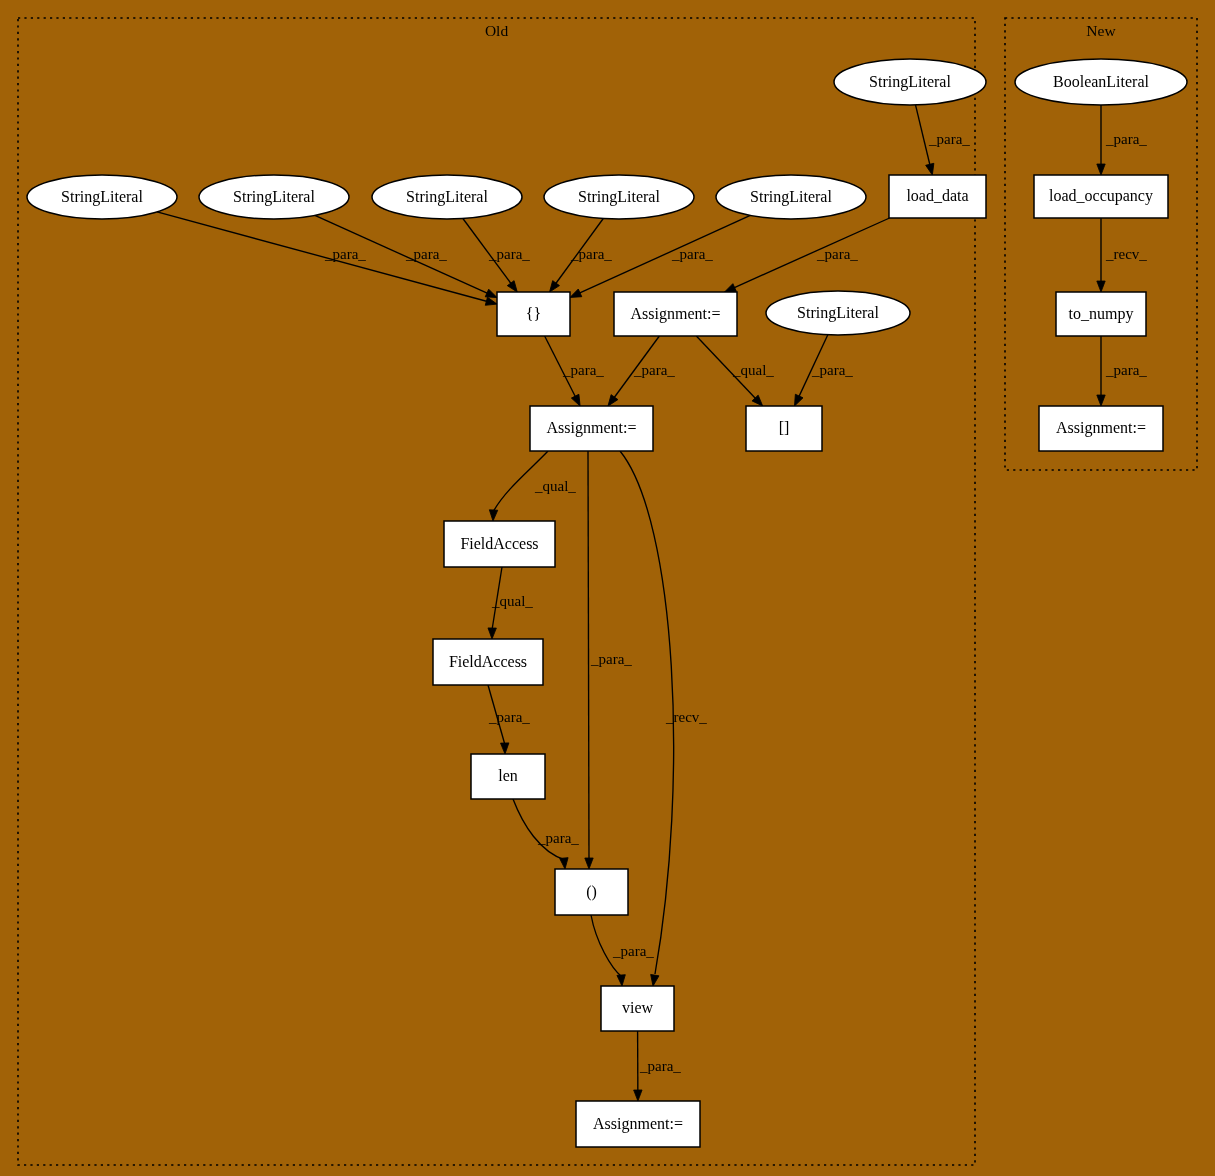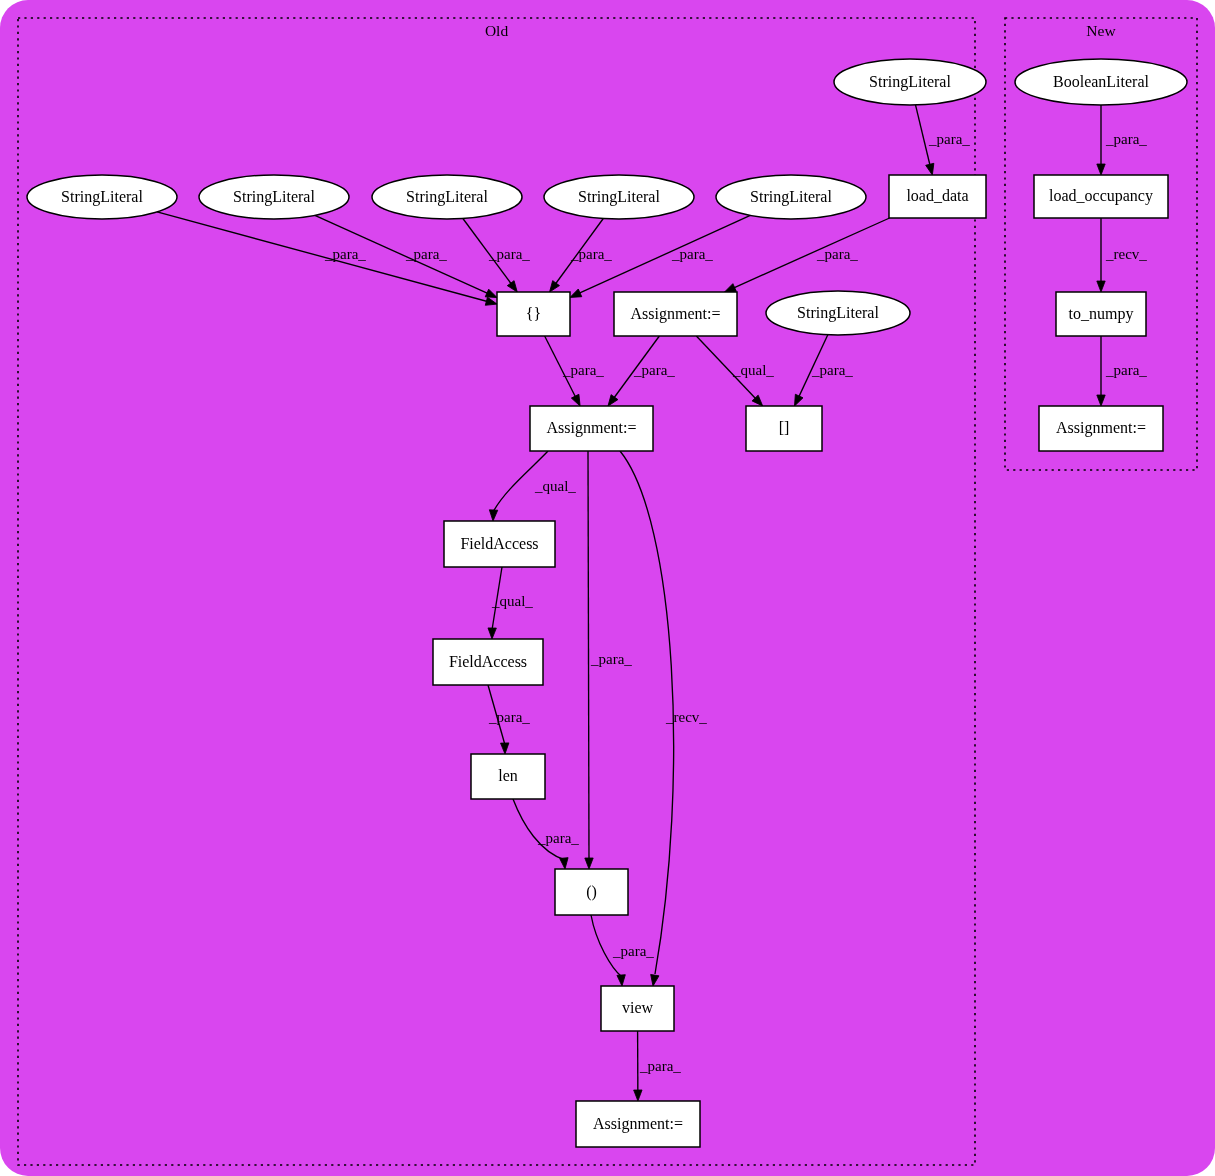--- a/index.html
+++ b/index.html
@@ -7,23 +7,22 @@
     padding: 0;
     background: #ffffff;
   }
   body {
     font-family: "Liberation Serif", "DejaVu Serif", serif;
   }
   #canvas {
     position: relative;
     width: 1215px;
     height: 1176px;
-    background: #d946ef;
+    background: #a16207;
     overflow: hidden;
-    border-radius: 28px;
   }
   #graph-svg {
     position: absolute;
     left: 0;
     top: 0;
     width: 1215px;
     height: 1176px;
   }
   .cluster-rect {
     fill: none;

